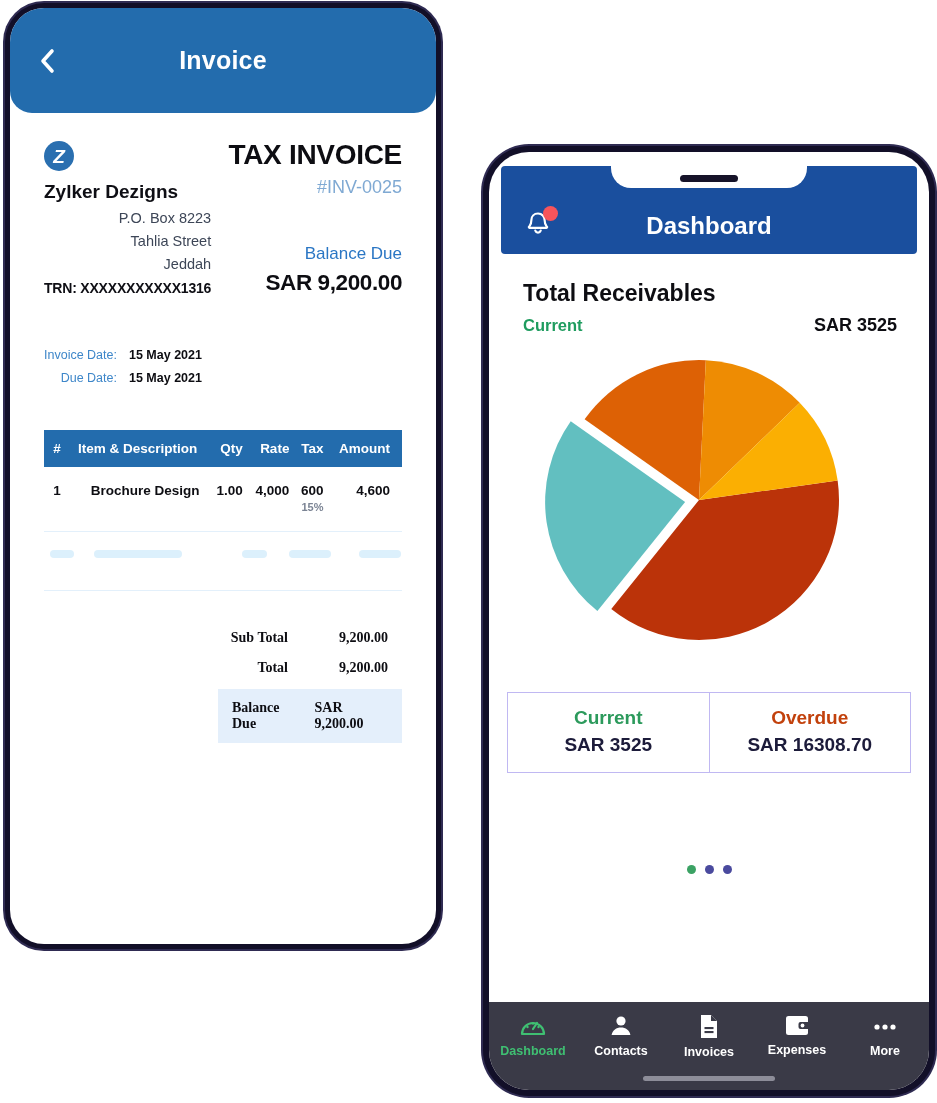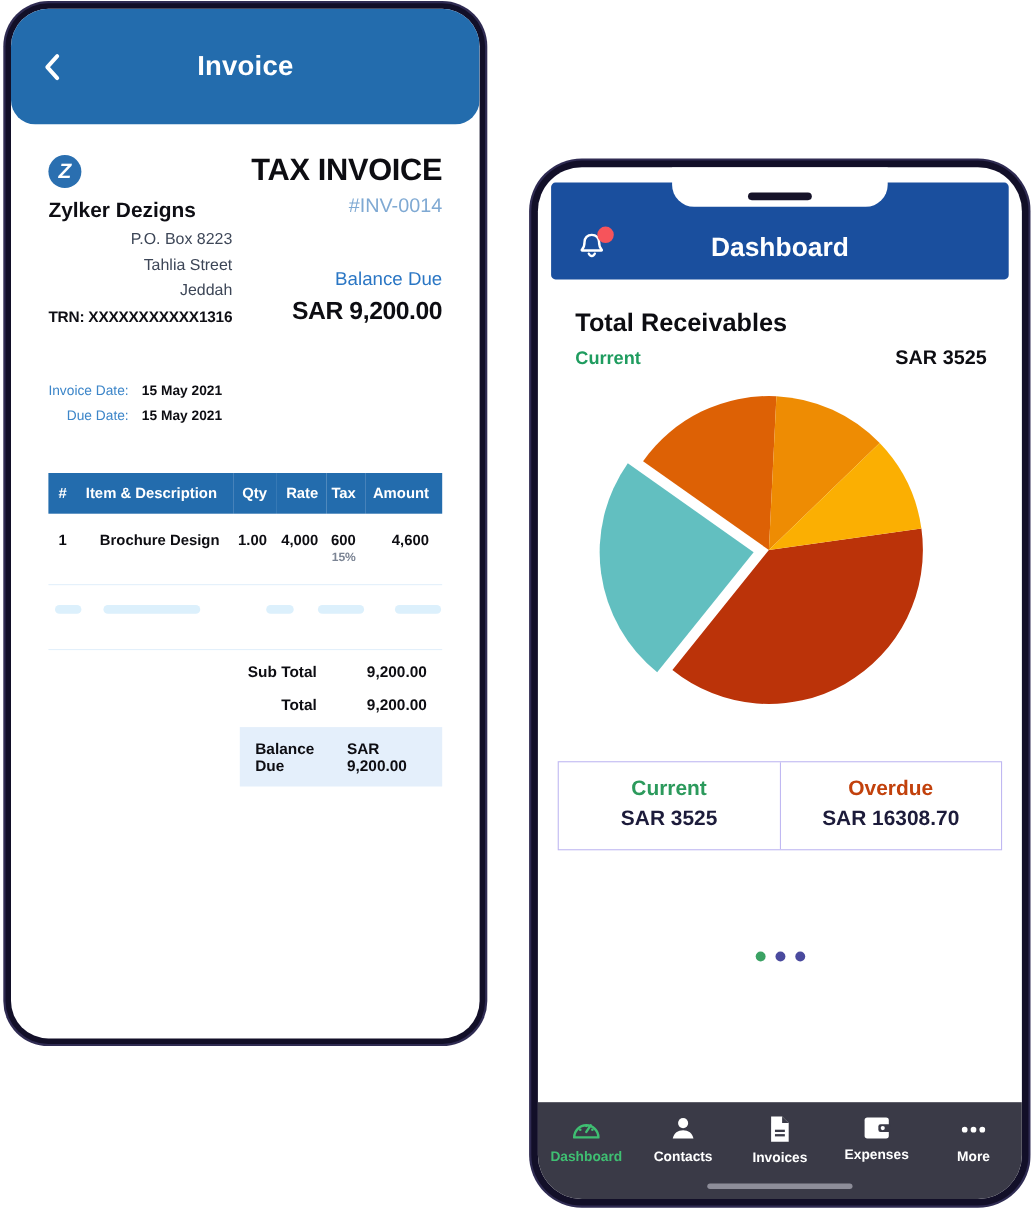--- a/index.html
+++ b/index.html
@@ -207,21 +207,22 @@
     height: 8px;
     border-radius: 4px;
     background: #dcf0fc;
   }
   .sk-a { width: 24px; margin-left: 6px; }
   .sk-b { width: 88px; margin-left: 20px; }
   .sk-c { width: 25px; margin-left: 60px; }
   .sk-d { width: 42px; margin-left: 22px; }
   .sk-e { width: 42px; margin-left: 28px; }
   .totals {
-    margin-top: 4px;
+    margin-top: 32px;
+    font-family: Liberation Serif, serif;
   }
   .tot-row {
     display: flex;
     justify-content: flex-end;
     align-items: center;
     font-size: 14px;
     font-weight: bold;
     color: #0d0d12;
     padding: 7px 0;
   }
@@ -414,21 +415,21 @@
       <div>
         <div class="zlogo">Z</div>
         <div class="company-name">Zylker Dezigns</div>
         <div class="addr-line">P.O. Box 8223</div>
         <div class="addr-line">Tahlia Street</div>
         <div class="addr-line">Jeddah</div>
         <div class="trn-line">TRN: XXXXXXXXXXX1316</div>
       </div>
       <div>
         <div class="tax-invoice">TAX INVOICE</div>
-        <div class="inv-number">#INV-0014</div>
+        <div class="inv-number">#INV-0025</div>
         <div class="bal-label">Balance Due</div>
         <div class="bal-amount">SAR 9,200.00</div>
       </div>
     </div>
 
     <div class="billto-wrap">
       <table class="meta-table">
         <tbody>
             <tr>
           <td class="meta-k">Invoice Date:</td>

